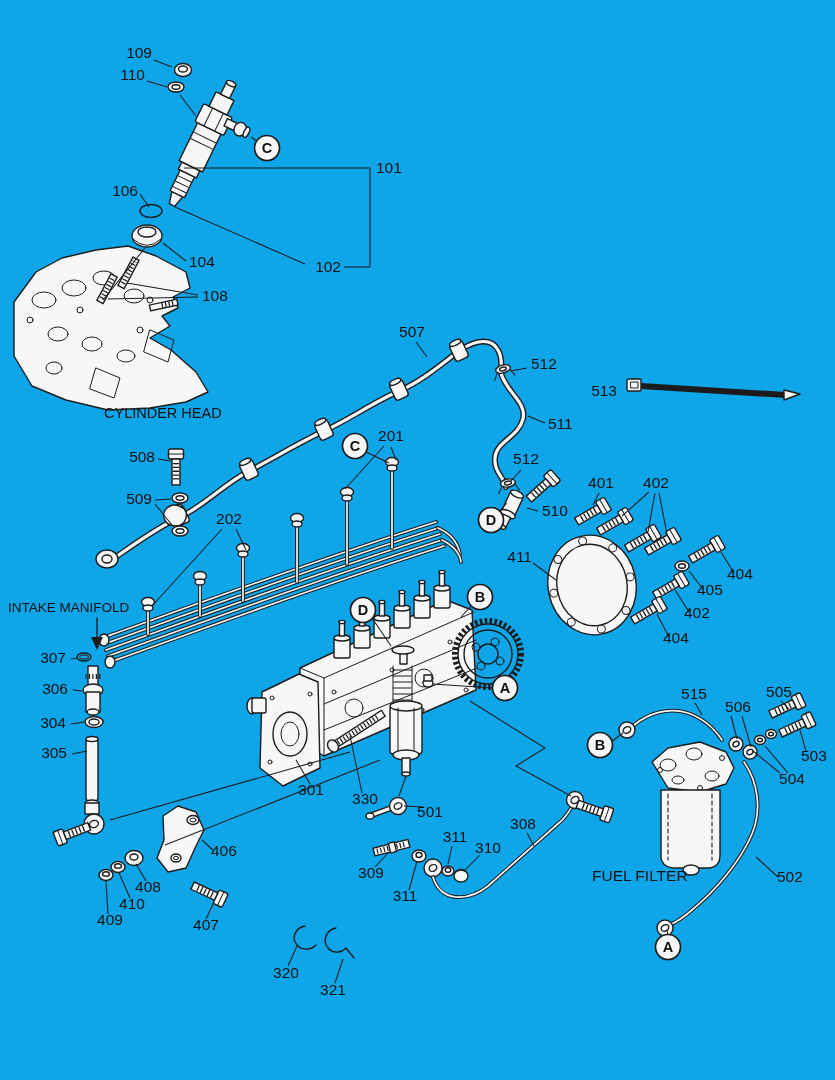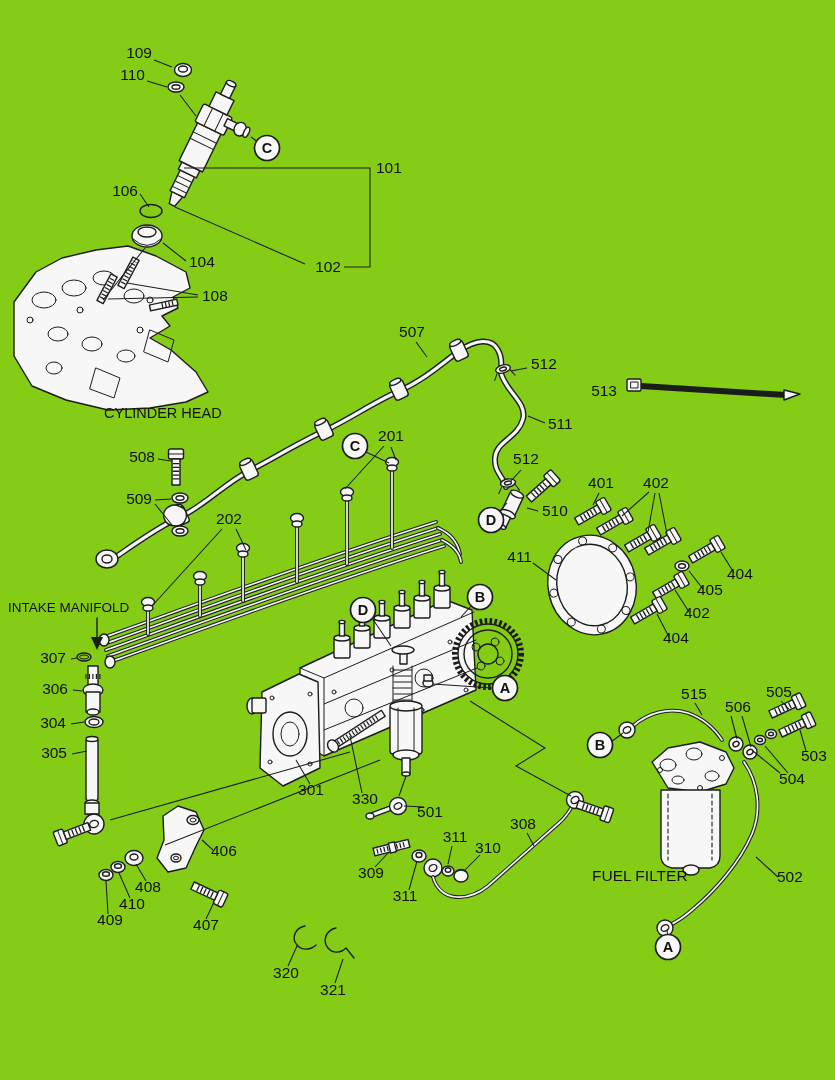--- a/index.html
+++ b/index.html
@@ -1,16 +1,16 @@
 <!DOCTYPE html>
 <html><head>
 <meta charset="utf-8">
 <style>
   html,body{margin:0;padding:0;background:#e9e9e9;}
-  #stage{width:835px;height:1080px;background:#84cc16;position:relative;overflow:hidden;}
+  #stage{width:835px;height:1080px;background:#0ea5e9;position:relative;overflow:hidden;}
   svg{display:block;}
   .ln{stroke:#1c1c1c;fill:none;stroke-width:1.4;stroke-linecap:round;stroke-linejoin:round;}
   .fw{fill:#f7f7f7;}
   .thin{stroke-width:1;}
   .leader{stroke:#1c1c1c;stroke-width:1.05;fill:none;}
   .pipe-o{stroke:#1c1c1c;stroke-width:6;fill:none;stroke-linecap:round;}
   .pipe-i{stroke:#f7f7f7;stroke-width:3.2;fill:none;stroke-linecap:round;}
   .tube-o{stroke:#1c1c1c;stroke-width:3.8;fill:none;stroke-linecap:round;}
   .tube-i{stroke:#f7f7f7;stroke-width:1.7;fill:none;stroke-linecap:round;}
   .thread{stroke:#1c1c1c;stroke-width:6.4;stroke-dasharray:1.3 2.5;fill:none;}

